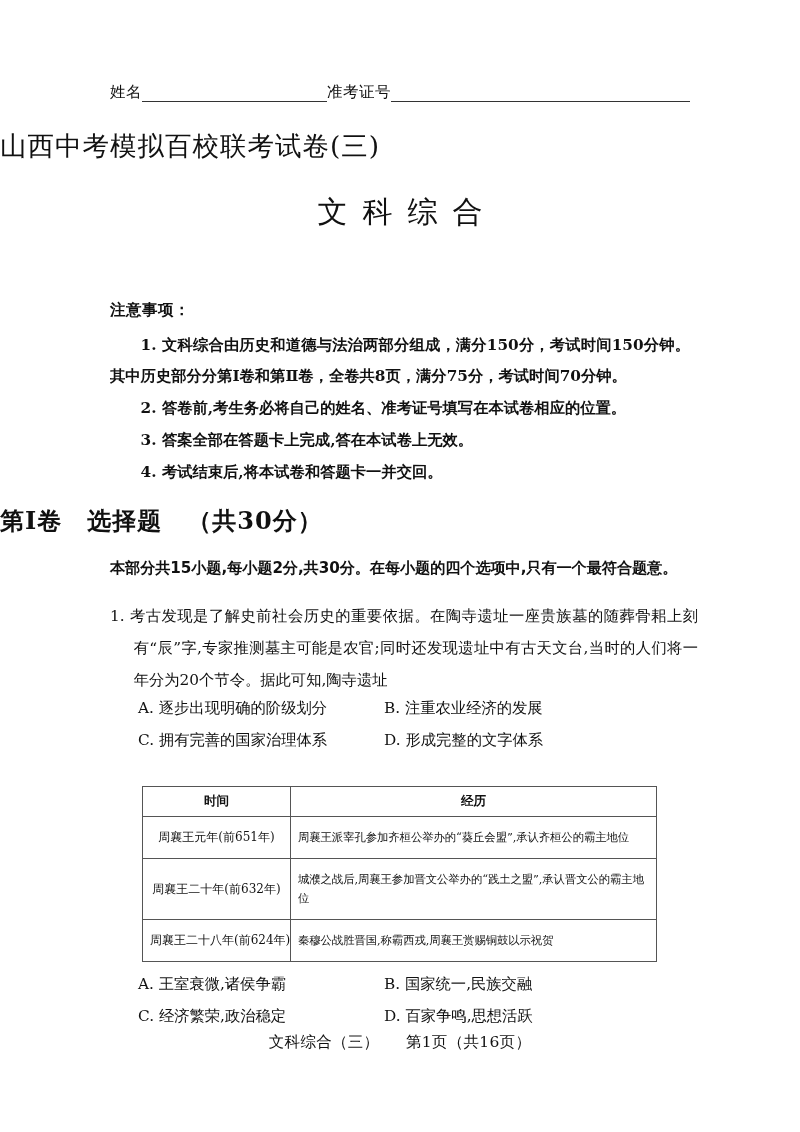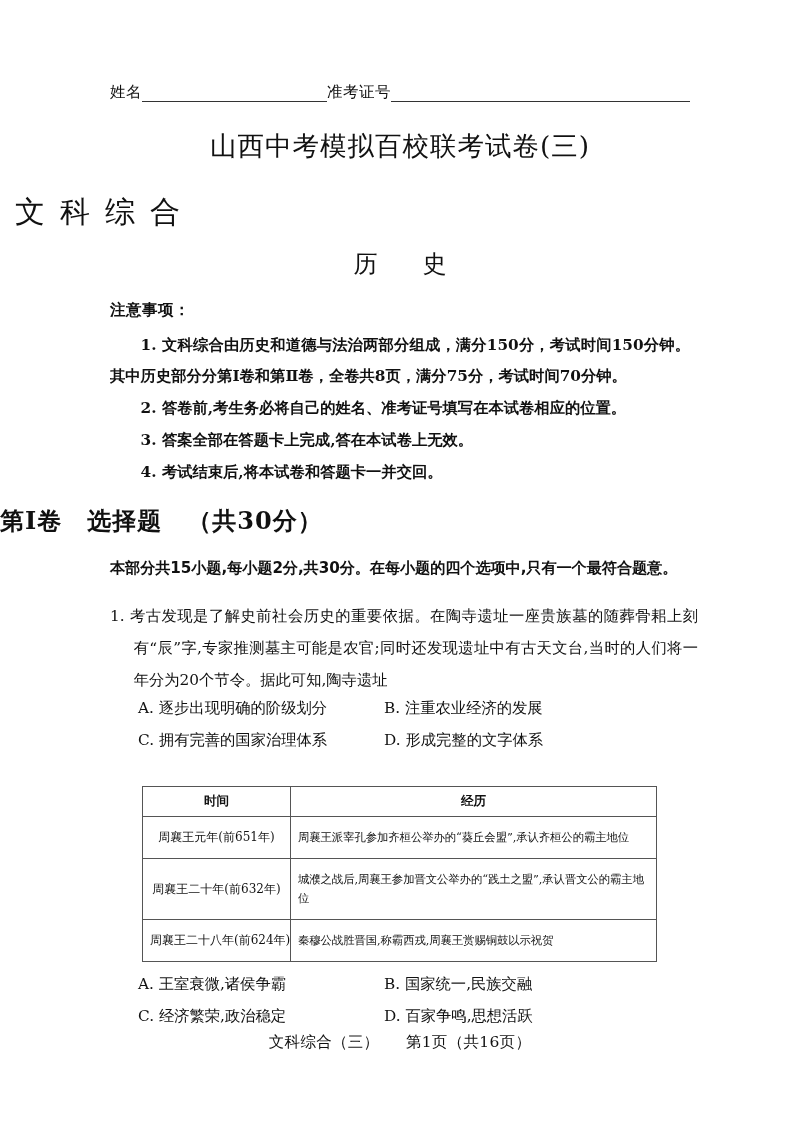--- a/index.html
+++ b/index.html
@@ -47,29 +47,29 @@
     margin-bottom: 2px;
   }
   .rule-a { width: 185px; }
   .rule-b { flex: 1; }
 
   
   .title-main {
     position: absolute;
     left: 0; top: 128px;
     width: 800px;
-    text-align: center;
     font-size: 26.5px;
     font-weight: 400;
     letter-spacing: 1px;
   }
   .title-sub1 {
     position: absolute;
     left: 0; top: 192px;
     width: 800px;
+    text-align: center;
     font-size: 30px;
     font-weight: 400;
     letter-spacing: 15px;
     text-indent: 15px;
   }
   .title-sub2 {
     position: absolute;
     left: 0; top: 248px;
     width: 800px;
     text-align: center;
@@ -218,21 +218,20 @@
 
   <div class="idline">
     <span class="lbl">姓名</span>
     <span class="rule rule-a"></span>
     <span class="lbl">准考证号</span>
     <span class="rule rule-b"></span>
   </div>
 
   <div class="title-main">山西中考模拟百校联考试卷(三)</div>
   <div class="title-sub1">文科综合</div>
-  <div class="title-sub2">历史</div>
 
   <div class="notes-head">注意事项：</div>
   <div class="notes">
     <p class="note">1. 文科综合由历史和道德与法治两部分组成，满分150分，考试时间150分钟。其中历史部分分第Ⅰ卷和第Ⅱ卷，全卷共8页，满分75分，考试时间70分钟。</p>
     <p class="note">2. 答卷前,考生务必将自己的姓名、准考证号填写在本试卷相应的位置。</p>
     <p class="note">3. 答案全部在答题卡上完成,答在本试卷上无效。</p>
     <p class="note">4. 考试结束后,将本试卷和答题卡一并交回。</p>
   </div>
 
   <div class="vol-head">第Ⅰ卷　选择题　（共30分）</div>

